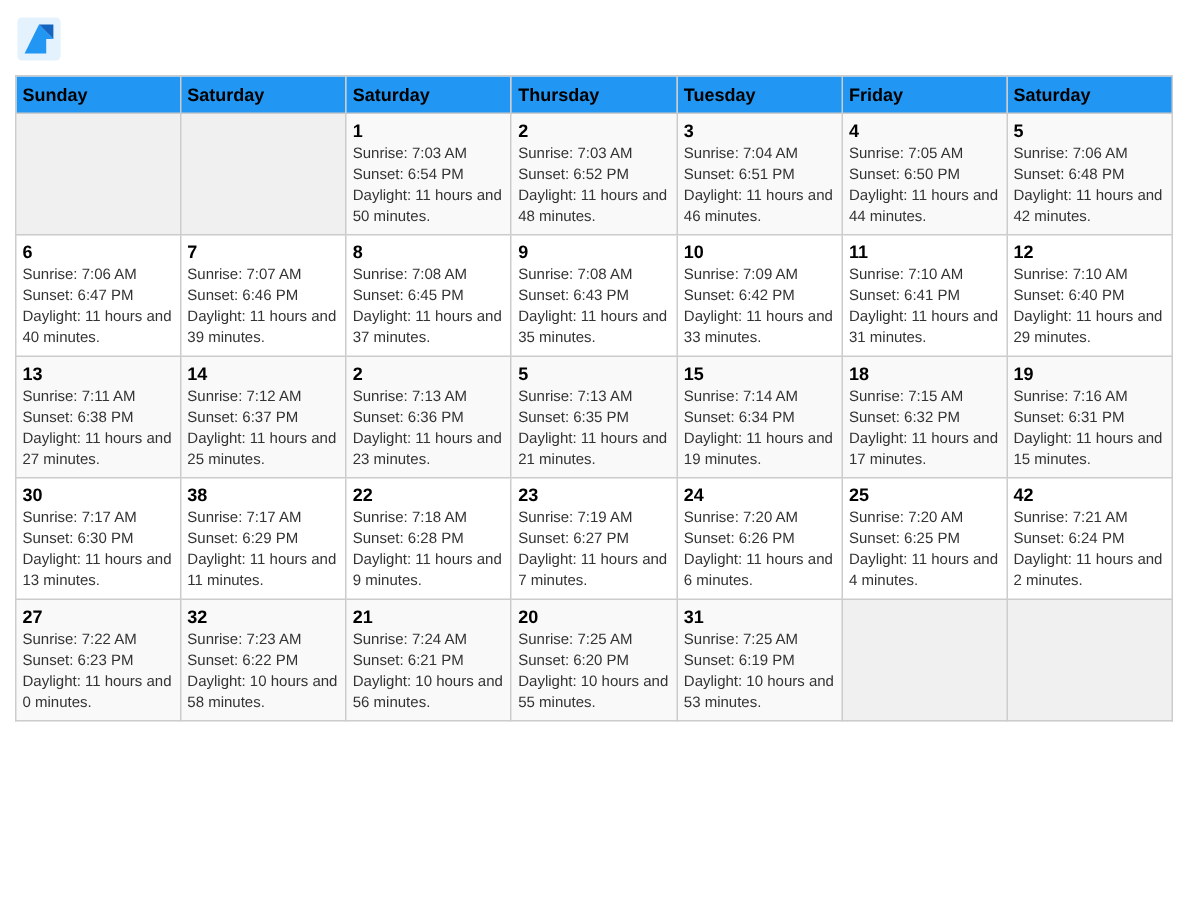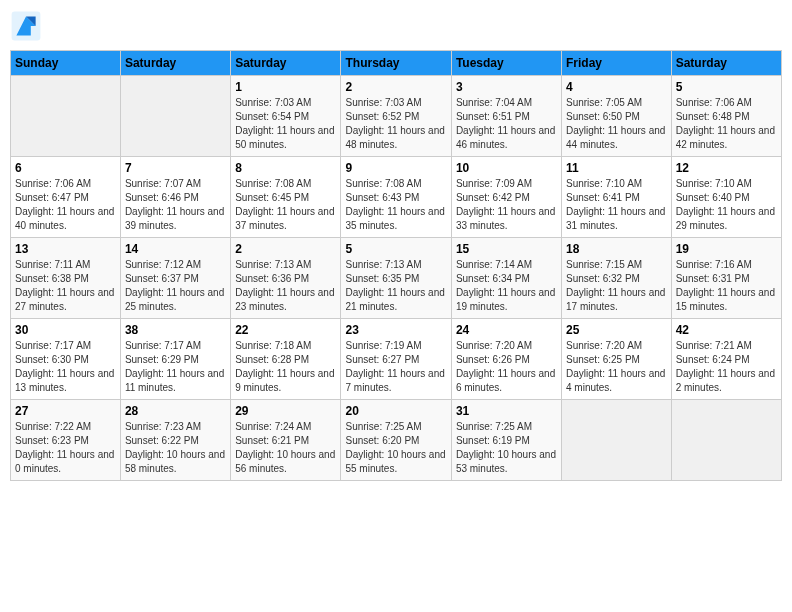--- a/index.html
+++ b/index.html
@@ -233,25 +233,25 @@
           <span class="day-num">42</span>
           <div class="day-info">Sunrise: 7:21 AM<br>Sunset: 6:24 PM<br>Daylight: 11 hours and 2 minutes.</div>
         </td>
       </tr>
       <tr>
         <td>
           <span class="day-num">27</span>
           <div class="day-info">Sunrise: 7:22 AM<br>Sunset: 6:23 PM<br>Daylight: 11 hours and 0 minutes.</div>
         </td>
         <td>
-          <span class="day-num">28</span>
+          <span class="day-num">32</span>
           <div class="day-info">Sunrise: 7:23 AM<br>Sunset: 6:22 PM<br>Daylight: 10 hours and 58 minutes.</div>
         </td>
         <td>
-          <span class="day-num">29</span>
+          <span class="day-num">21</span>
           <div class="day-info">Sunrise: 7:24 AM<br>Sunset: 6:21 PM<br>Daylight: 10 hours and 56 minutes.</div>
         </td>
         <td>
           <span class="day-num">20</span>
           <div class="day-info">Sunrise: 7:25 AM<br>Sunset: 6:20 PM<br>Daylight: 10 hours and 55 minutes.</div>
         </td>
         <td>
           <span class="day-num">31</span>
           <div class="day-info">Sunrise: 7:25 AM<br>Sunset: 6:19 PM<br>Daylight: 10 hours and 53 minutes.</div>
         </td>

